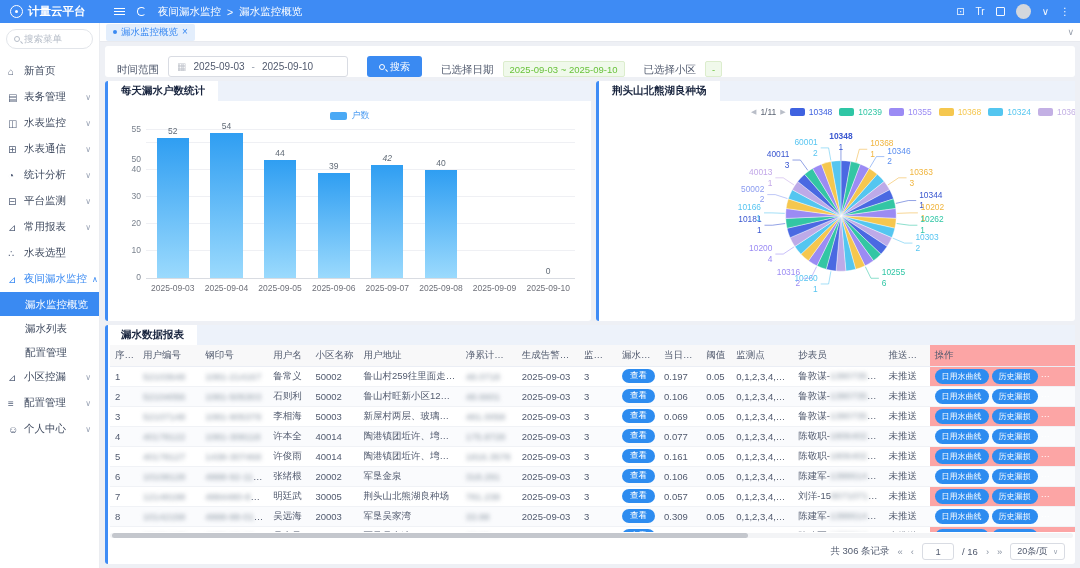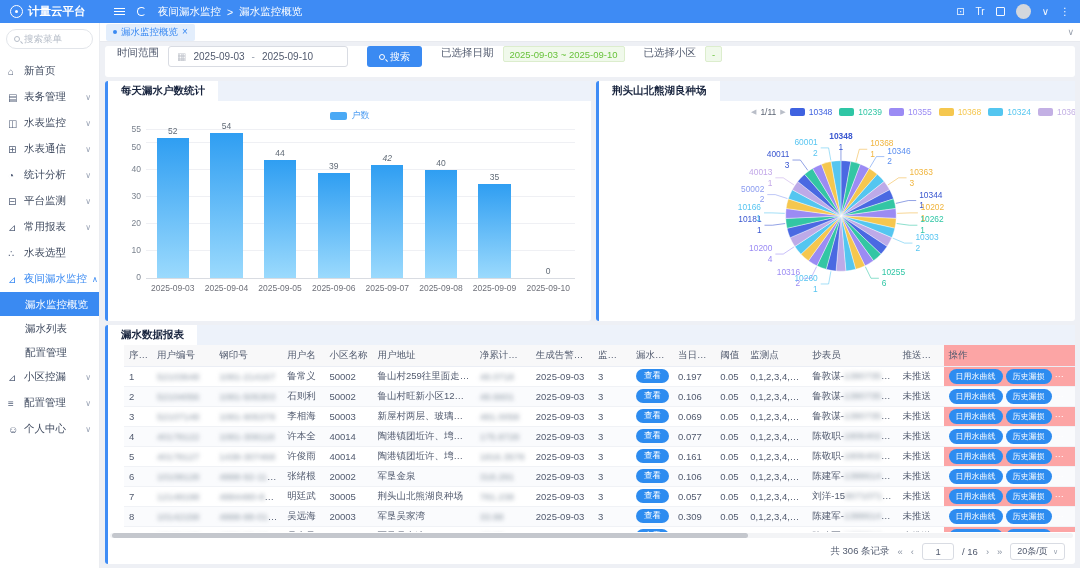--- a/index.html
+++ b/index.html
@@ -36,21 +36,21 @@
 main{flex:1;display:flex;flex-direction:column;min-width:0}
 .tabstrip{height:19px;background:#fff;display:flex;align-items:center;padding:0 6px;border-bottom:1px solid #e8eaef;flex-shrink:0}
 .tab-chip{background:#e3eefc;color:#3a8af2;font-size:9.5px;padding:2px 7px;border-radius:2px;display:flex;gap:4px;align-items:center;cursor:pointer}
 .tab-dot{width:4px;height:4px;border-radius:50%;background:#3a8af2}
 .tab-close{font-size:10px;line-height:1;cursor:pointer}
 .tabstrip-chev{margin-left:auto;color:#99a0ad;font-size:9px;cursor:pointer}
 
 .content{flex:1;padding:4px 5px;display:flex;flex-direction:column;gap:4px;min-height:0}
 
 
-.filter-card{background:#fff;border-radius:3px;height:31px;display:flex;align-items:flex-start;gap:9px;padding:0 12px;flex-shrink:0}
+.filter-card{background:#fff;border-radius:3px;height:31px;display:flex;align-items:flex-end;gap:9px;padding:0 12px;flex-shrink:0}
 .f-label{color:#515a6e;font-size:10.5px}
 .date-input{width:180px;height:21px;border:1px solid #d9dce3;border-radius:3px;display:flex;align-items:center;gap:7px;padding:0 8px;color:#515a6e;font-size:10px;cursor:pointer}
 .cal{color:#c0c4cc;font-size:10px}
 .d-sep{color:#9aa3b0}
 .search-btn{height:21px;background:#3a8af2;color:#fff;border:none;border-radius:3px;font-size:10px;display:flex;align-items:center;gap:5px;padding:0 12px;margin-left:10px;cursor:pointer}
 .mag-w{width:6px;height:6px;border:1.2px solid #fff;border-radius:50%;position:relative}
 .mag-w::after{content:"";position:absolute;left:5px;top:5px;width:3px;height:1.2px;background:#fff;transform:rotate(45deg)}
 .tag-label{color:#515a6e;font-size:10.5px;margin-left:10px}
 .tag{background:#f0f9eb;border:1px solid #dcedcd;color:#67c23a;font-size:9.5px;padding:1.5px 6px;border-radius:2px}
 
@@ -79,21 +79,21 @@
 .pie-body{flex:1;position:relative;overflow:hidden}
 .pie-legend{position:absolute;top:6px;left:152px;right:0;display:flex;align-items:center;gap:4px;white-space:nowrap;overflow:hidden;font-size:8.5px;z-index:2}
 .pl-arrow{font-size:7px;color:#b9bec8;cursor:pointer}
 .pl-pages{color:#5a6372}
 .pl-chip{width:15px;height:8px;border-radius:2px;display:inline-block;flex-shrink:0;cursor:pointer}
 .pl-label{margin-right:3px}
 #pie-svg{position:absolute;left:0;top:0;width:100%;height:100%}
 
 
 .table-card{flex:1;min-height:0}
-.table-wrap{flex:1;overflow:hidden;padding:0 16px;min-height:0}
+.table-wrap{flex:1;overflow:hidden;padding:0 2px;min-height:0}
 table{border-collapse:collapse;table-layout:fixed;width:968px;font-size:9.5px;color:#515a6e}
 th{background:#f8f8f9;font-weight:normal;text-align:left;padding:0 5px;border-bottom:1px solid #ebeef5;white-space:nowrap;overflow:hidden;text-overflow:ellipsis;height:21px;color:#515a6e}
 td{padding:0 5px;border-bottom:1px solid #f0f2f6;white-space:nowrap;overflow:hidden;text-overflow:ellipsis;height:20px}
 tr.even td{background:#fafbfd}
 .blur{filter:blur(2.2px);color:#8e99a6;user-select:none}
 .pill{display:inline-block;background:#2d8cf0;color:#fff;border-radius:9px;padding:1px 8px;font-size:8.5px;cursor:pointer}
 .op-td{box-shadow:-5px 0 6px -4px rgba(0,0,0,.18);background:#fca5a5}
 .op-btn{display:inline-block;background:#2d8cf0;color:#fff;border-radius:9px;padding:2px 7px;font-size:8px;margin-right:3px;cursor:pointer}
 .funnel{display:inline-block;width:0;height:0;border-left:3px solid transparent;border-right:3px solid transparent;border-top:4px solid #b4bac4;margin-left:3px}
 .hscroll{height:5px;margin:1px 2px;background:#f3f4f6;border-radius:3px;position:relative;flex-shrink:0}
@@ -245,21 +245,21 @@
                 <span class="ytick" style="bottom: 0px;">0</span>
                 <div class="gridline" style="bottom: 26.9091px;"></div>
                 <span class="ytick" style="bottom: 26.9091px;">10</span>
                 <div class="gridline" style="bottom: 53.8182px;"></div>
                 <span class="ytick" style="bottom: 53.8182px;">20</span>
                 <div class="gridline" style="bottom: 80.7273px;"></div>
                 <span class="ytick" style="bottom: 80.7273px;">30</span>
                 <div class="gridline" style="bottom: 107.636px;"></div>
                 <span class="ytick" style="bottom: 107.636px;">40</span>
                 <div class="gridline" style="bottom: 134.545px;"></div>
-                <span class="ytick" style="bottom: 130px;">50</span>
+                <span class="ytick" style="bottom: 118px;">50</span>
                 <div class="gridline" style="bottom: 148px;"></div>
                 <span class="ytick" style="bottom: 148px;">55</span>
                 <div class="slot" style="left: 0%; width: 12.5%; margin-top: 12px;">
                   <div class="bar" style="height: 139.927px;"></div>
                   <div class="bar-val" style="bottom: 141.927px;">52</div>
                 </div>
                 <div class="slot" style="left: 12.5%; width: 12.5%;">
                   <div class="bar" style="height: 145.309px;"></div>
                   <div class="bar-val" style="bottom: 147.309px;">54</div>
                 </div>
@@ -271,24 +271,20 @@
                   <div class="bar" style="height: 104.945px;"></div>
                   <div class="bar-val" style="bottom: 106.945px;">39</div>
                 </div>
                 <div class="slot" style="left: 50%; width: 12.5%;">
                   <div class="bar" style="height: 113.018px;"></div>
                   <div class="bar-val" style="bottom: 115.018px; font-style: italic;">42</div>
                 </div>
                 <div class="slot" style="left: 62.5%; width: 12.5%;">
                   <div class="bar" style="height: 107.636px;"></div>
                   <div class="bar-val" style="bottom: 109.636px;">40</div>
-                </div>
-                <div class="slot" style="left: 75%; width: 12.5%;">
-                  <div class="bar" style="height: 94.1818px;"></div>
-                  <div class="bar-val" style="bottom: 96.1818px;">35</div>
                 </div>
                 <div class="slot" style="left: 87.5%; width: 12.5%;">
                   <div class="bar" style="height: 0px;"></div>
                   <div class="bar-val" style="bottom: 2px;">0</div>
                 </div>
               </div>
             <div class="xlabels" id="bar-xlabels">
                 <span class="xlab">2025-09-03</span>
                 <span class="xlab">2025-09-04</span>
                 <span class="xlab">2025-09-05</span>

